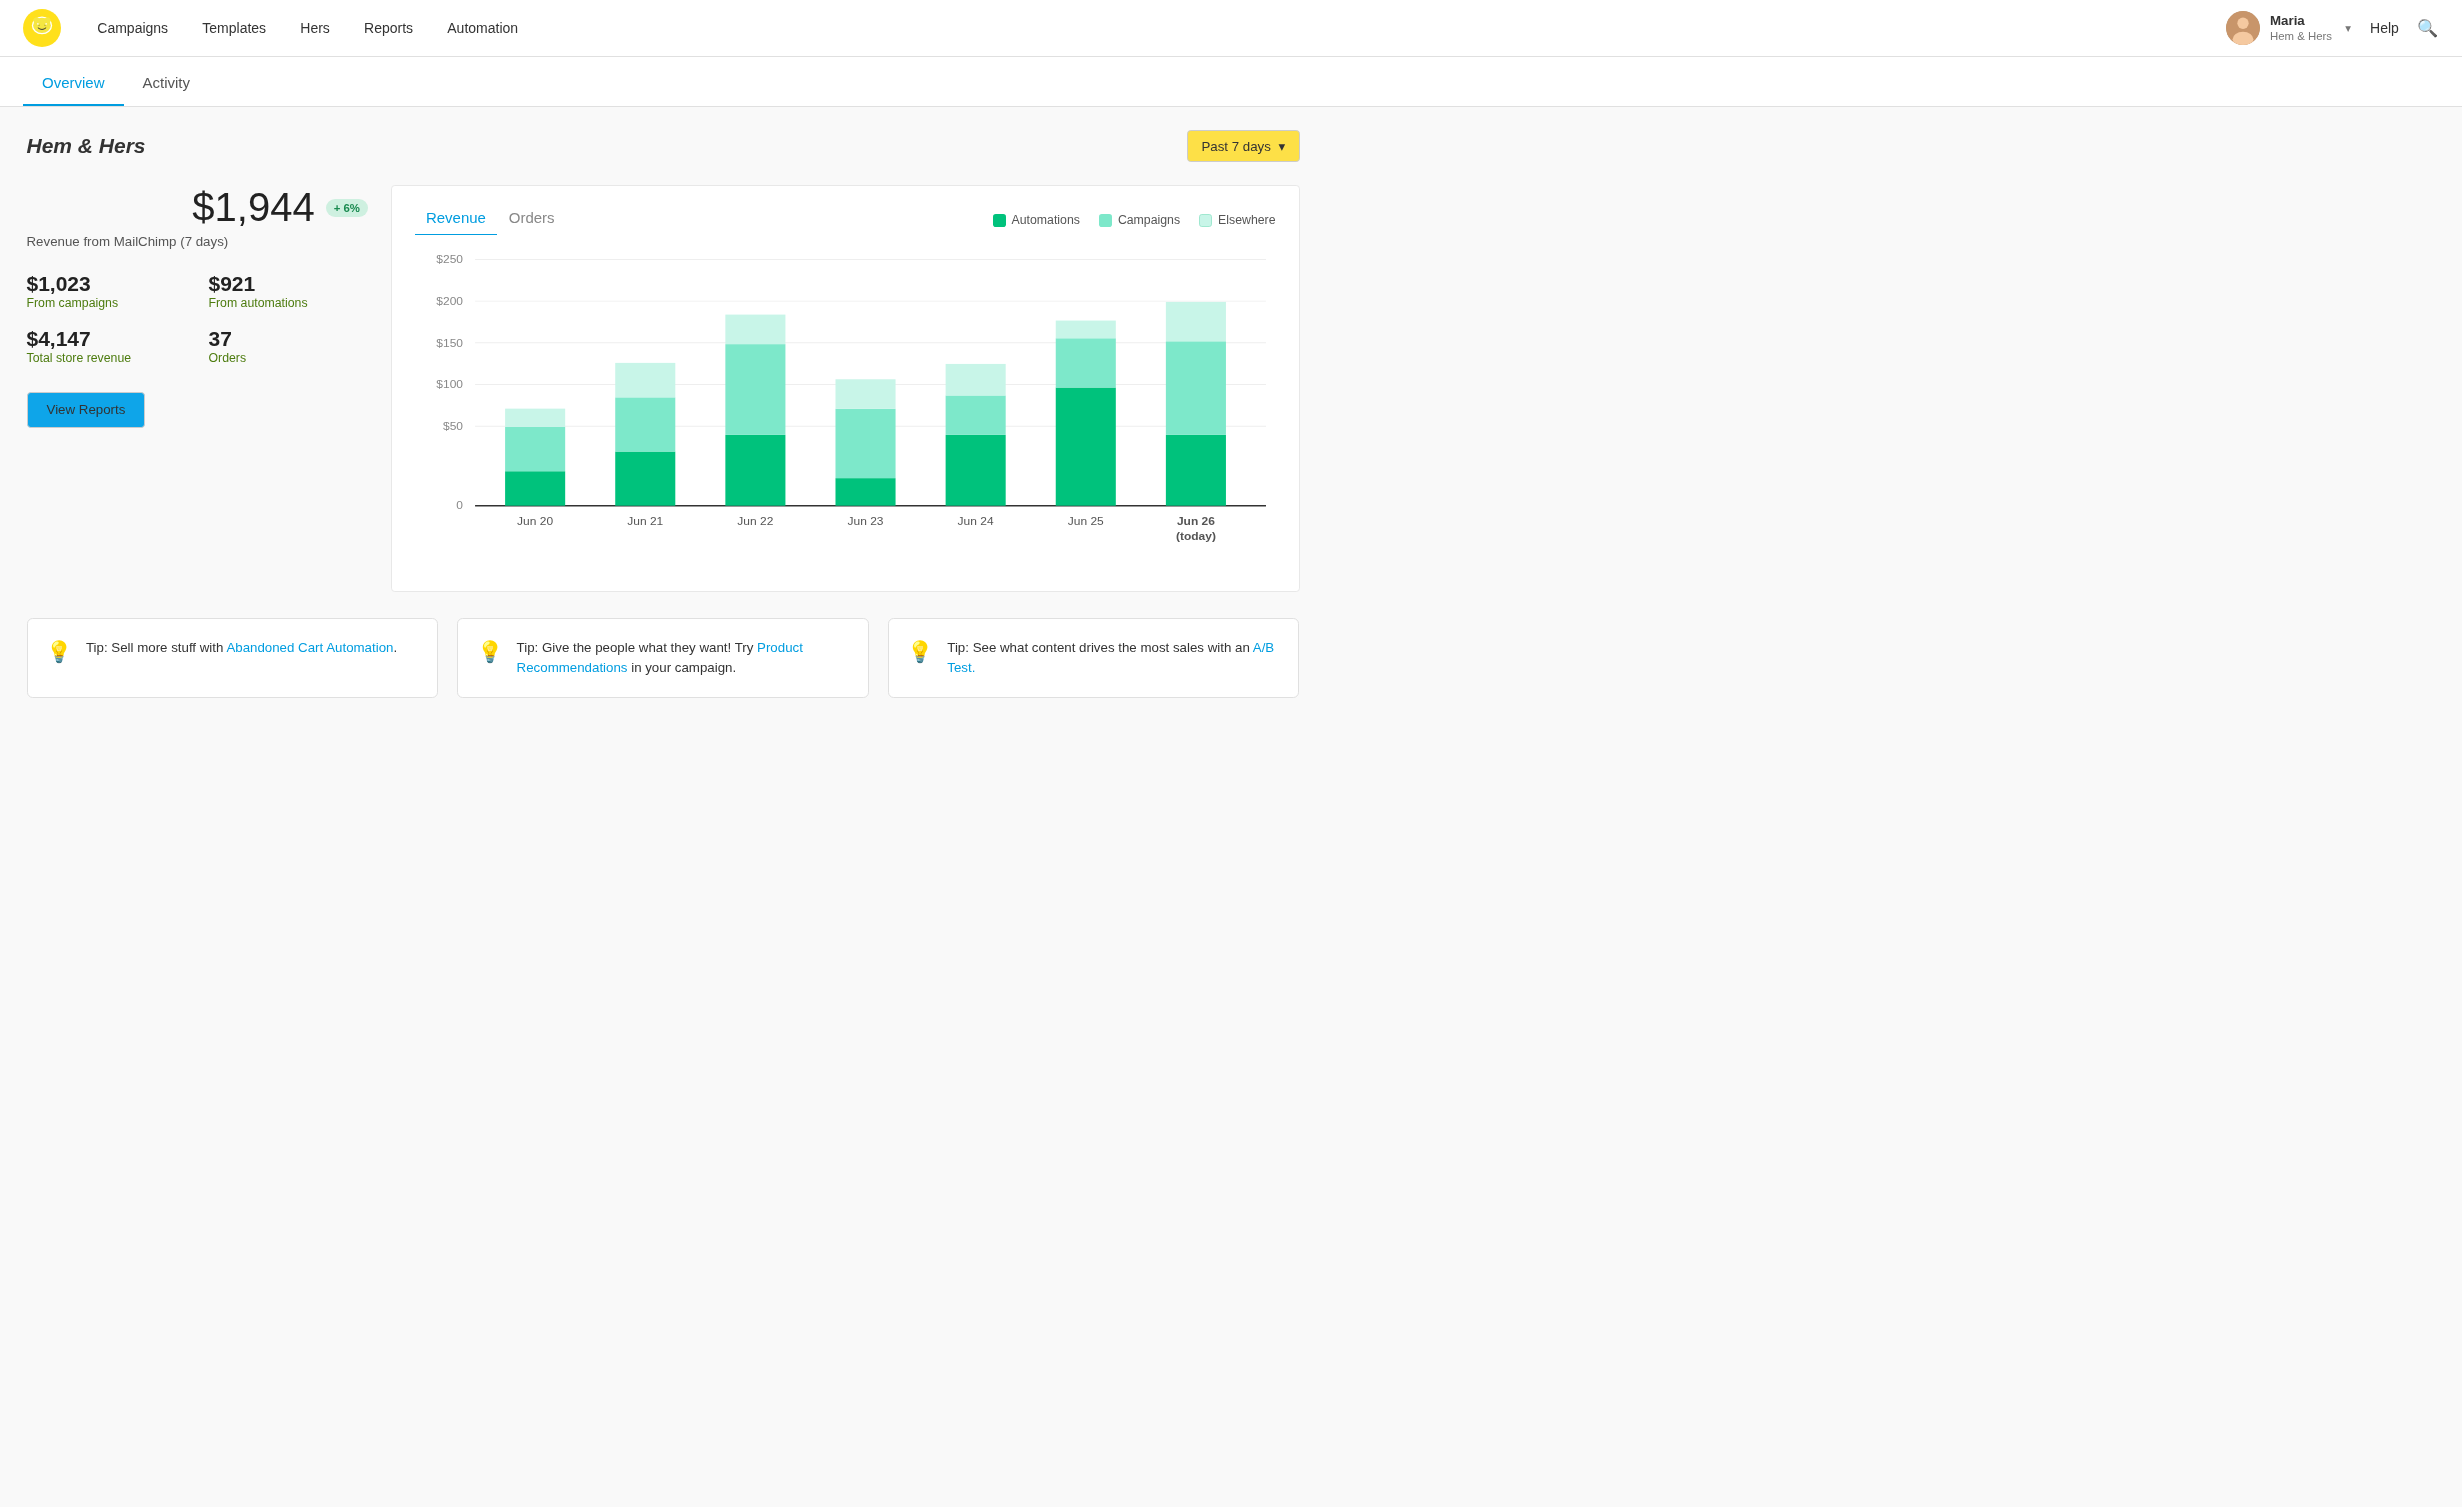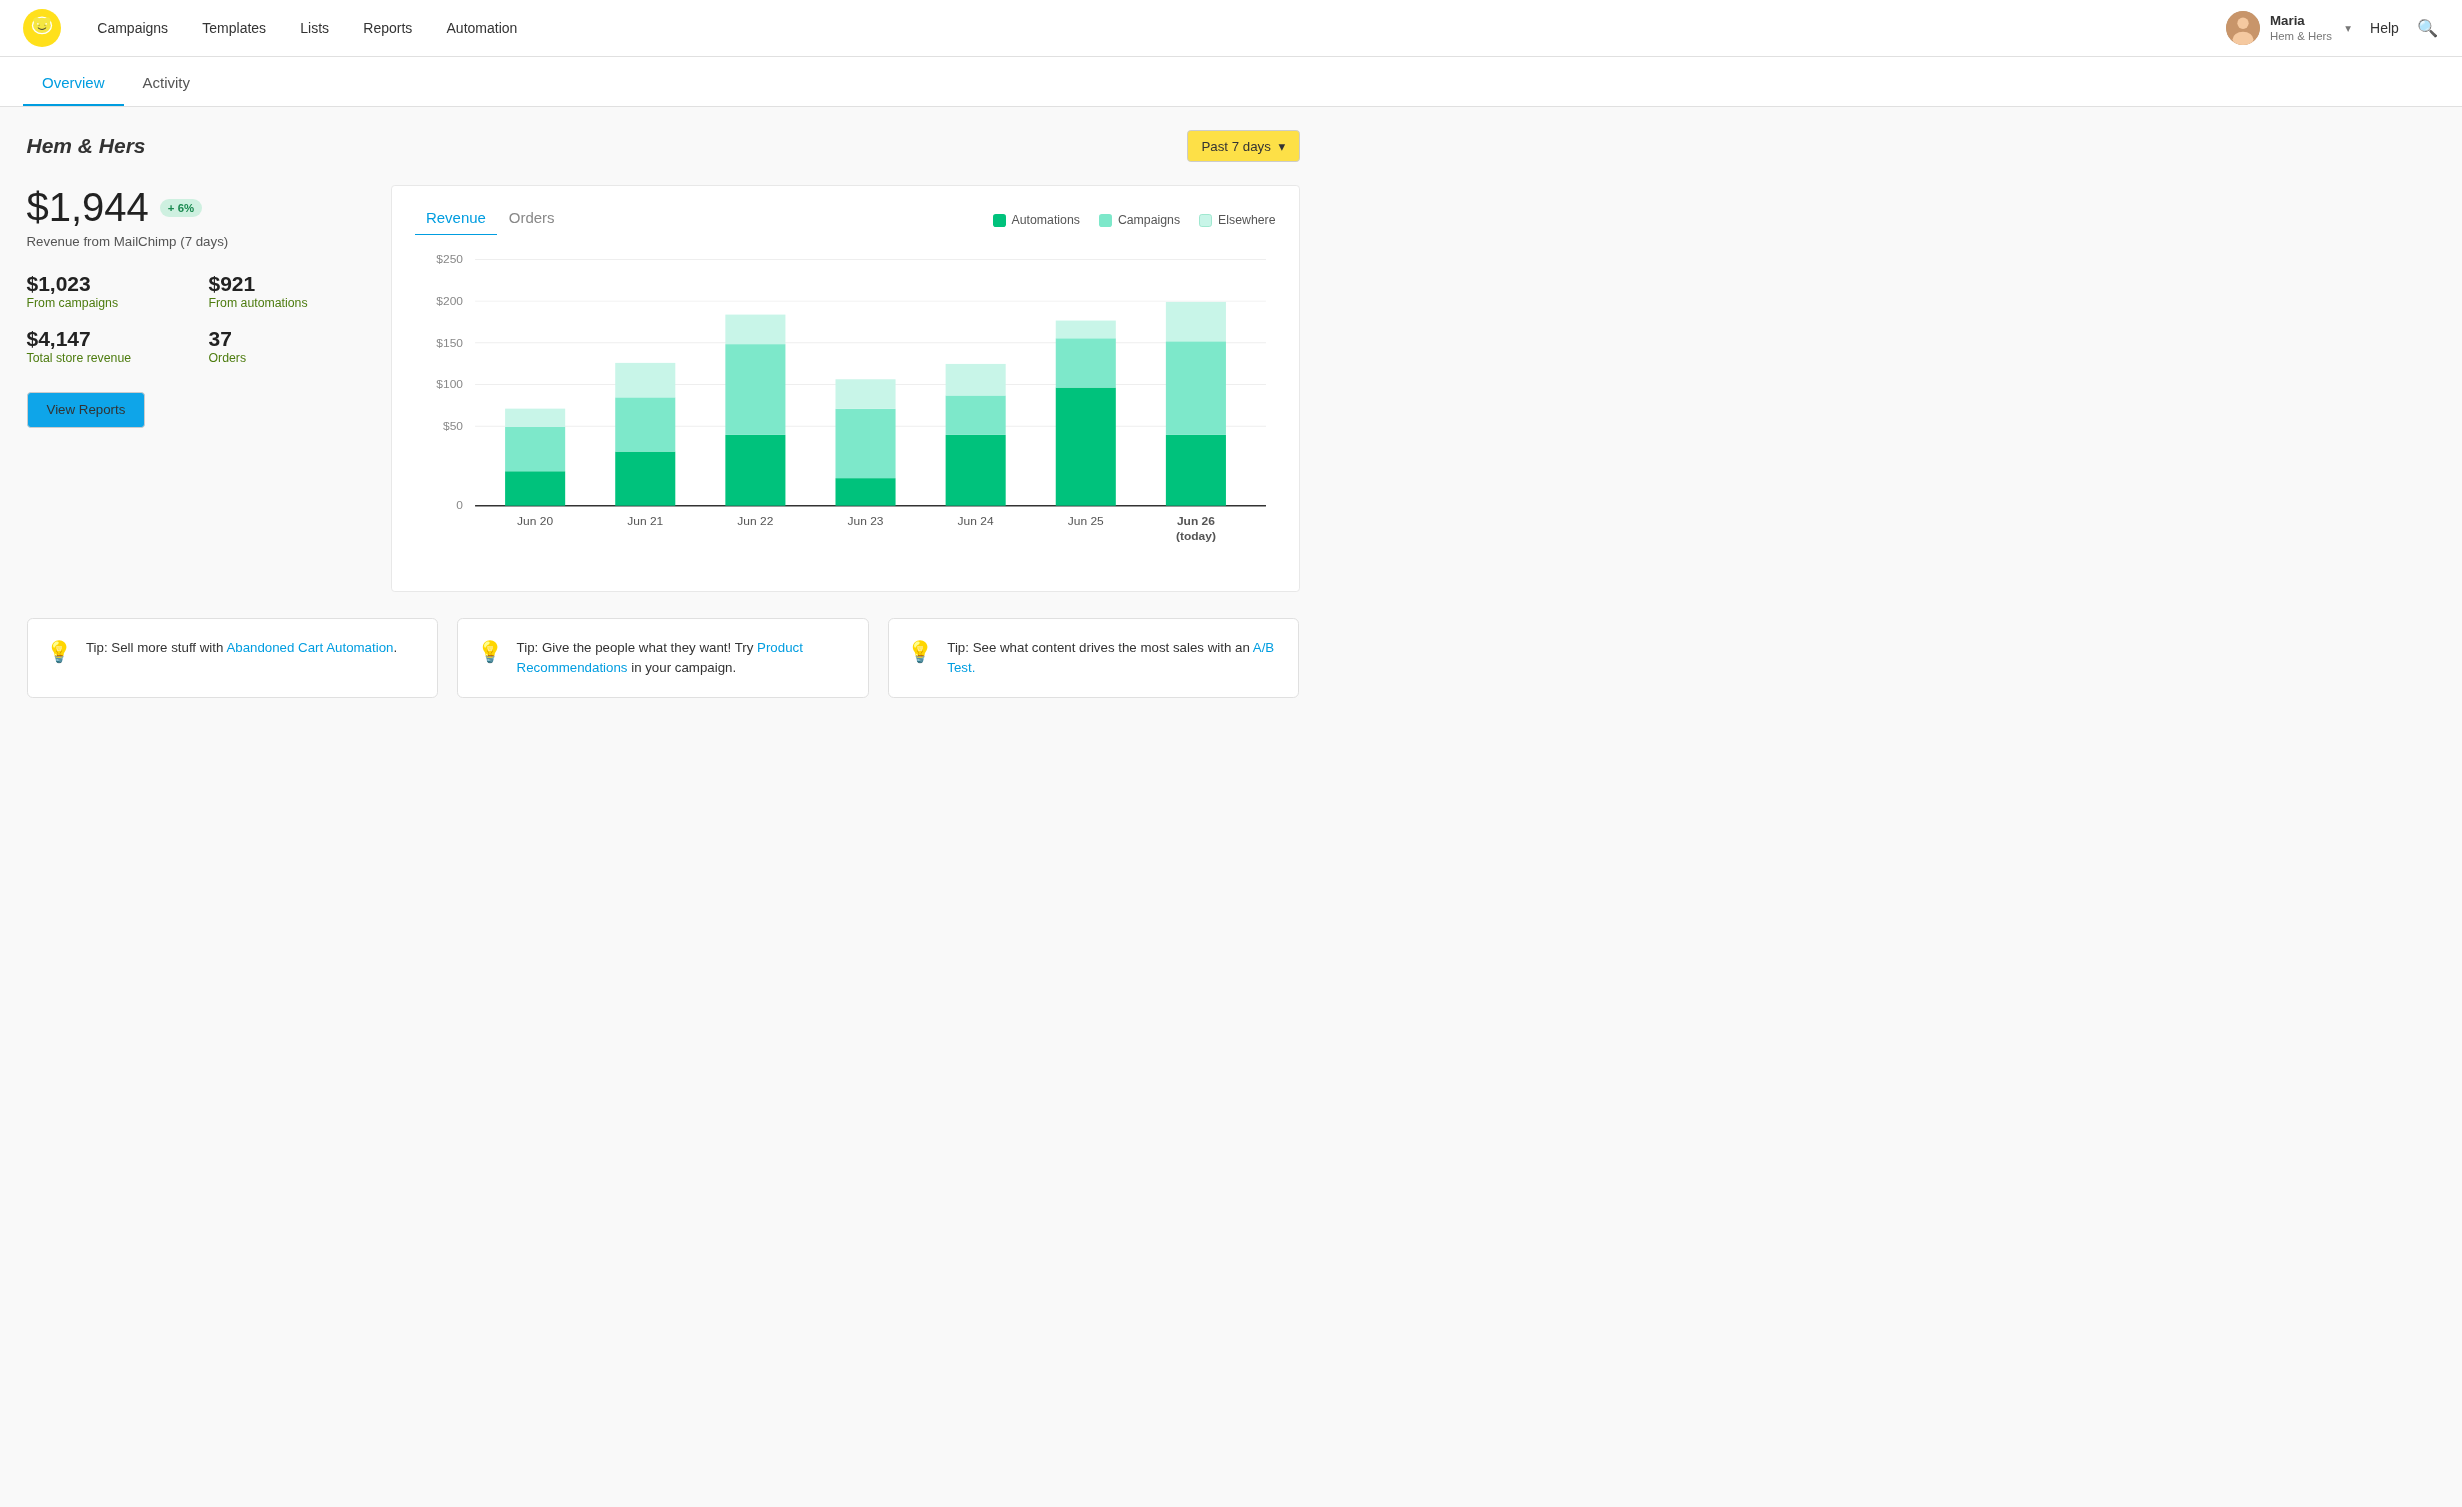--- a/index.html
+++ b/index.html
@@ -92,21 +92,21 @@
       gap: 23px;
       margin-bottom: 26.5px;
     }
 
     
     .stats-panel {
       width: 341px;
       flex-shrink: 0;
     }
     .revenue-main {
-      display: flex; align-items: center; gap: 11.4px; margin-bottom: 3.8px;
+      display: flex; align-items: center; gap: 11.4px; margin-bottom: 3.8px; justify-content: flex-end;
     }
     .revenue-amount {
       font-size: 40px; font-weight: 300; color: #222;
     }
     .badge-green {
       background: #cef0e0; color: #1a8a50; border-radius: 19px;
       font-size: 11.4px; font-weight: 600; padding: 2.8px 7.6px;
     }
     .revenue-label {
       font-size: 13.3px; color: #555; margin-bottom: 23px;
@@ -192,21 +192,21 @@
       <ellipse cx="38" cy="20" rx="5" ry="7" fill="#f5e642" transform="rotate(20 38 20)"></ellipse>
 
       <circle cx="23.5" cy="23.5" r="1.2" fill="#fff"></circle>
       <circle cx="36.5" cy="23.5" r="1.2" fill="#fff"></circle>
     </svg>
   </div>
 
   <div class="navbar-links">
     <a>Campaigns</a>
     <a>Templates</a>
-    <a>Lists</a>
+    <a>Hers</a>
     <a>Reports</a>
     <a>Automation</a>
   </div>
 
   <div class="navbar-right">
     <div class="user-info">
       <div class="user-avatar">
 
         <svg width="34" height="34" viewBox="0 0 36 36">
           <circle cx="18" cy="18" r="18" fill="#c8956a"></circle>

